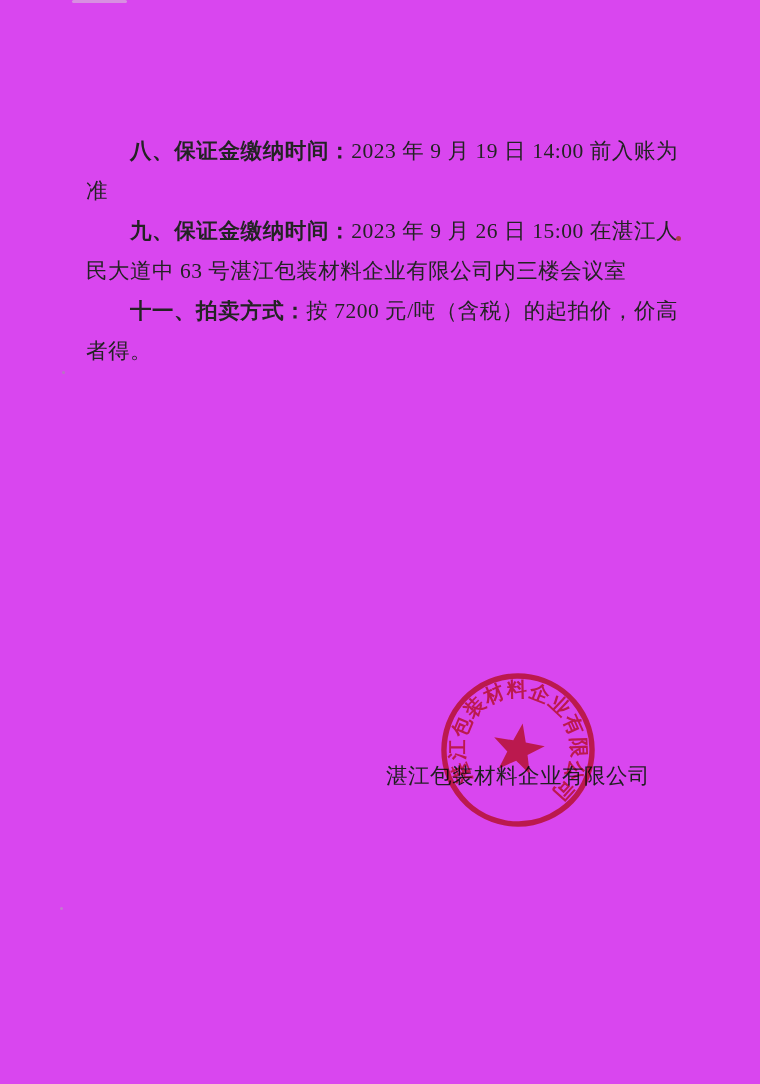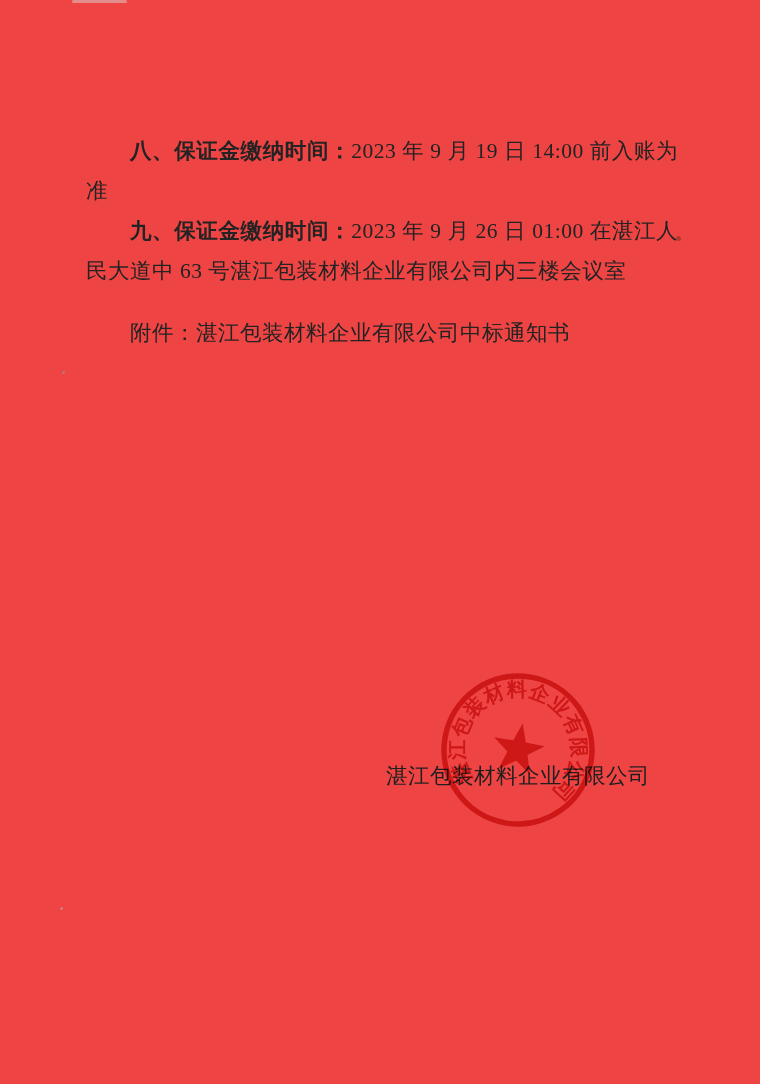--- a/index.html
+++ b/index.html
@@ -6,21 +6,21 @@
   * { box-sizing: border-box; }
   html, body { margin: 0; padding: 0; }
   body {
     width: 760px; height: 1084px;
     font-family: "Liberation Serif", "DejaVu Serif", serif;
     background: #ffffff;
   }
   .page {
     position: relative;
     width: 760px; height: 1084px;
-    background: #ef4444;
+    background: #d946ef;
     color: #222222;
     overflow: hidden;
   }
   .doc-body {
     position: absolute;
     left: 86px; top: 131px;
     width: 592px;
   }
   .para {
     margin: 0;
@@ -93,22 +93,22 @@
     background: #d8d8d4; opacity: 0.5; border-radius: 2px;
   }
 </style>
 </head>
 <body>
 
 <div class="page">
 
   <div class="doc-body">
     <p class="para"><span class="lbl">八、保证金缴纳时间：</span><span>2023 年 9 月 19 日 14:00 前入账为准</span></p>
-    <p class="para"><span class="lbl">九、保证金缴纳时间：</span><span>2023 年 9 月 26 日 01:00 在湛江人民大道中 63 号湛江包装材料企业有限公司内三楼会议室</span></p>
-    <p class="para attachment"><span>附件：</span><span>湛江包装材料企业有限公司中标通知书</span></p>
+    <p class="para"><span class="lbl">九、保证金缴纳时间：</span><span>2023 年 9 月 26 日 15:00 在湛江人民大道中 63 号湛江包装材料企业有限公司内三楼会议室</span></p>
+    <p class="para"><span class="lbl">十一、拍卖方式：</span><span>按 7200 元/吨（含税）的起拍价，价高者得。</span></p>
   </div>
 
   <div class="sig-company">湛江包装材料企业有限公司</div>
 
   <svg class="seal" viewBox="-95 -95 190 190" xmlns="http://www.w3.org/2000/svg">
     <g id="seal-group" transform="rotate(10)">
       <circle class="seal-ring" cx="0" cy="0" r="74"></circle>
       <polygon class="seal-star" points="0,-27 6.35,-8.74 25.68,-8.34 10.27,3.34 15.87,21.84 0,10.8 -15.87,21.84 -10.27,3.34 -25.68,-8.34 -6.35,-8.74"></polygon>
       <g id="seal-arc-text">
           <text transform="rotate(-122) translate(0,-54)" text-anchor="middle" class="seal-char">湛</text>

